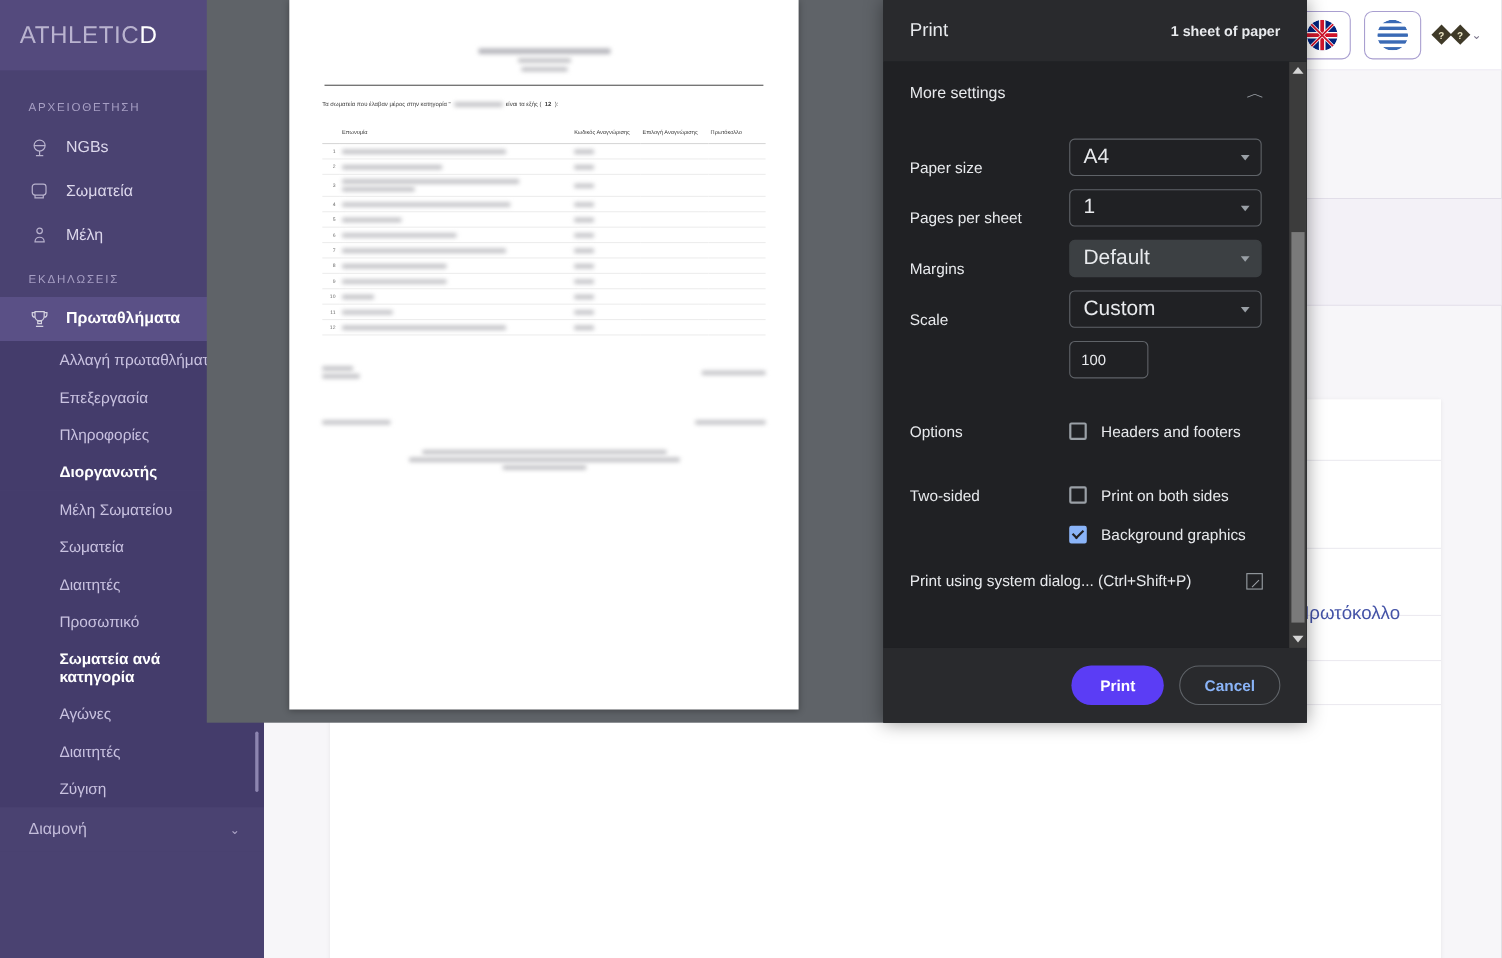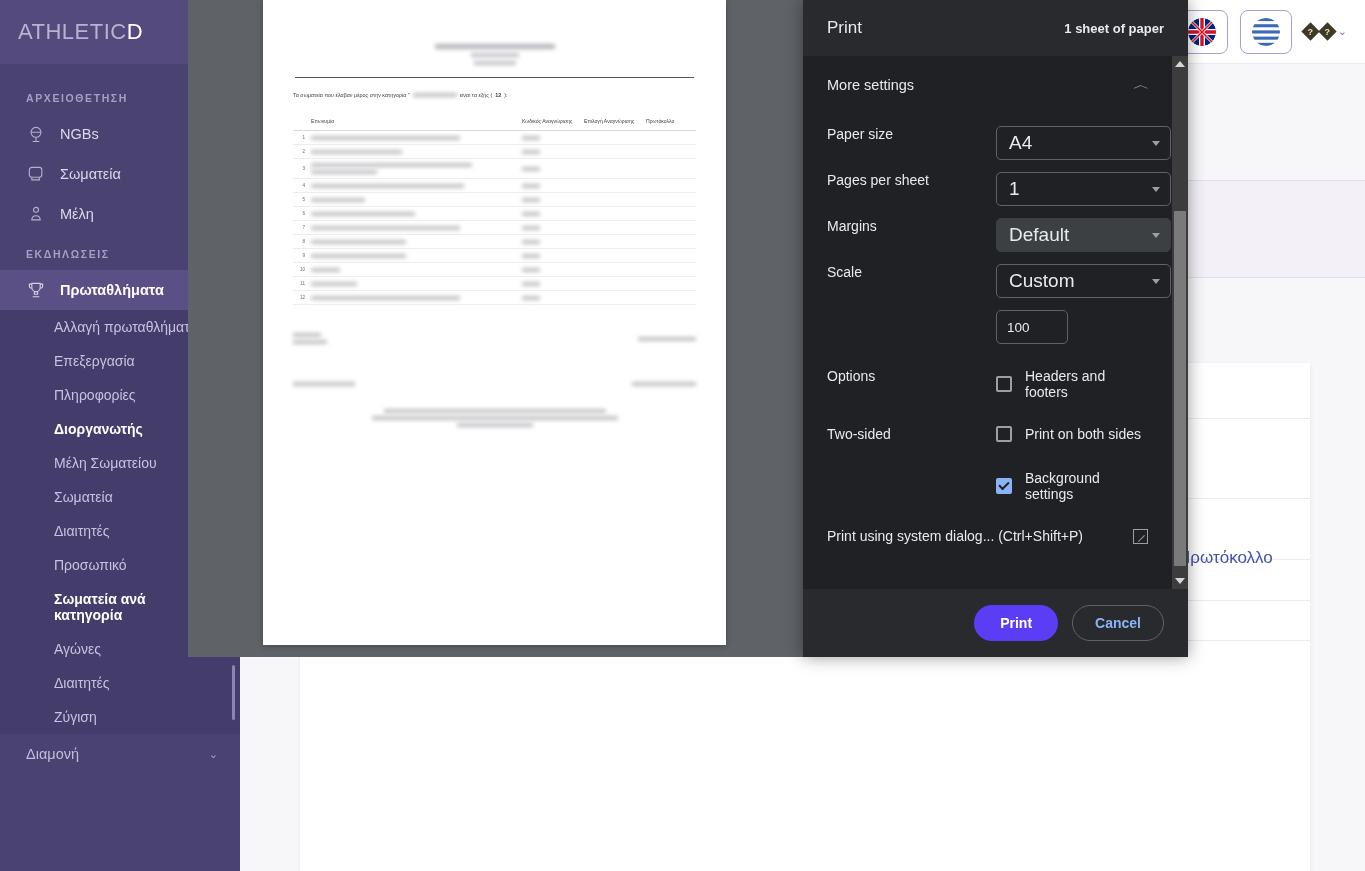--- a/index.html
+++ b/index.html
@@ -24,21 +24,21 @@
     height: 64px; display: flex; align-items: center; padding-left: 18px;
     background: #544a7d;
   }
   .logo-text { font-size: 22px; font-weight: 400; letter-spacing: .5px; }
   .logo-a { color: #b9b3cf; }
   .logo-b { color: #ffffff; }
 
   .sidebar-scroll { padding-top: 14px; }
   .sb-section {
     color: #a79fc4; font-size: 10.5px; letter-spacing: 1.6px;
-    padding: 14px 0 10px 26px; font-weight: 700;
+    padding: 14px 0 10px 26px; font-weight: 400;
   }
   .sb-item {
     display: flex; align-items: center; gap: 14px;
     padding: 10px 0 10px 26px;
     color: #ddd8ec; font-size: 14.5px; cursor: pointer;
     position: relative;
   }
   .sb-item.active { background: #5a5086; color: #fff; font-weight: 700; }
   .sb-icon { width: 20px; height: 20px; display:inline-block; opacity:.75; flex:none; }
   .sb-sub-group { background: #443c6b; }
@@ -146,21 +146,21 @@
   .pd-body { position:relative; flex:1; overflow:hidden; background:#202124; }
   .pd-scrollarea { position:absolute; inset:0 16px 0 0; padding:0 0 0 0; }
 
   .pd-section-head {
     display:flex; align-items:center; justify-content:space-between;
     padding:20px 24px 8px 24px;
   }
   .pd-section-title { font-size:14.5px; color:#e8eaed; }
   .caret-up { color:#9aa0a6; font-size:13px; transform:scaleX(1.3); }
 
-  .pd-row { display:flex; align-items:flex-start; padding:6px 24px; min-height:44px;gap:24px; }
+  .pd-row { display:flex; align-items:flex-end; padding:6px 24px; min-height:44px; }
   .pd-label { width:145px; flex:none; font-size:14px; color:#e8eaed; }
   .pd-ctrl { flex:1; }
   .pd-select {
     width:175px; height:34px; border:1px solid #5f6368; border-radius:5px;
     background:transparent; color:#e8eaed; font-size:19px;
     display:flex; align-items:center; justify-content:space-between;
     padding:0 10px 0 12px; cursor:pointer;
   }
   .pd-select.filled { background:#3c4043; border-color:#3c4043; }
   .tri { width:0;height:0;border-left:4.5px solid transparent;border-right:4.5px solid transparent;border-top:5px solid #9aa0a6; }
@@ -690,21 +690,21 @@
           <div class="pd-ctrl pd-check-row">
             <span class="cbox"></span>
             <span class="cbox-label">Print on both sides</span>
           </div>
         </div>
 
         <div class="pd-row" style="min-height:36px">
           <div class="pd-label"></div>
           <div class="pd-ctrl pd-check-row">
             <span class="cbox on"></span>
-            <span class="cbox-label">Background settings</span>
+            <span class="cbox-label">Background graphics</span>
           </div>
         </div>
 
         <div class="pd-sysdialog">
           <span>Print using system dialog... (Ctrl+Shift+P)</span>
           <span class="ext-ic"></span>
         </div>
       </div>
 
       <div class="pd-sb">

